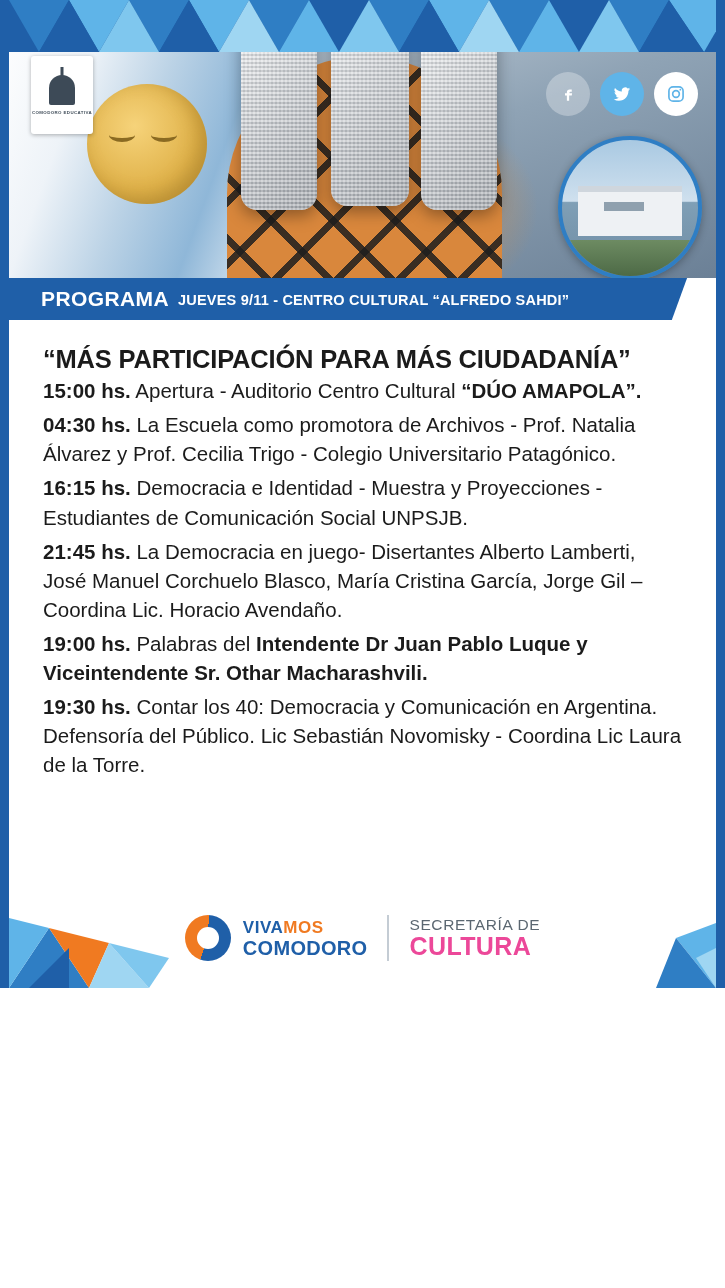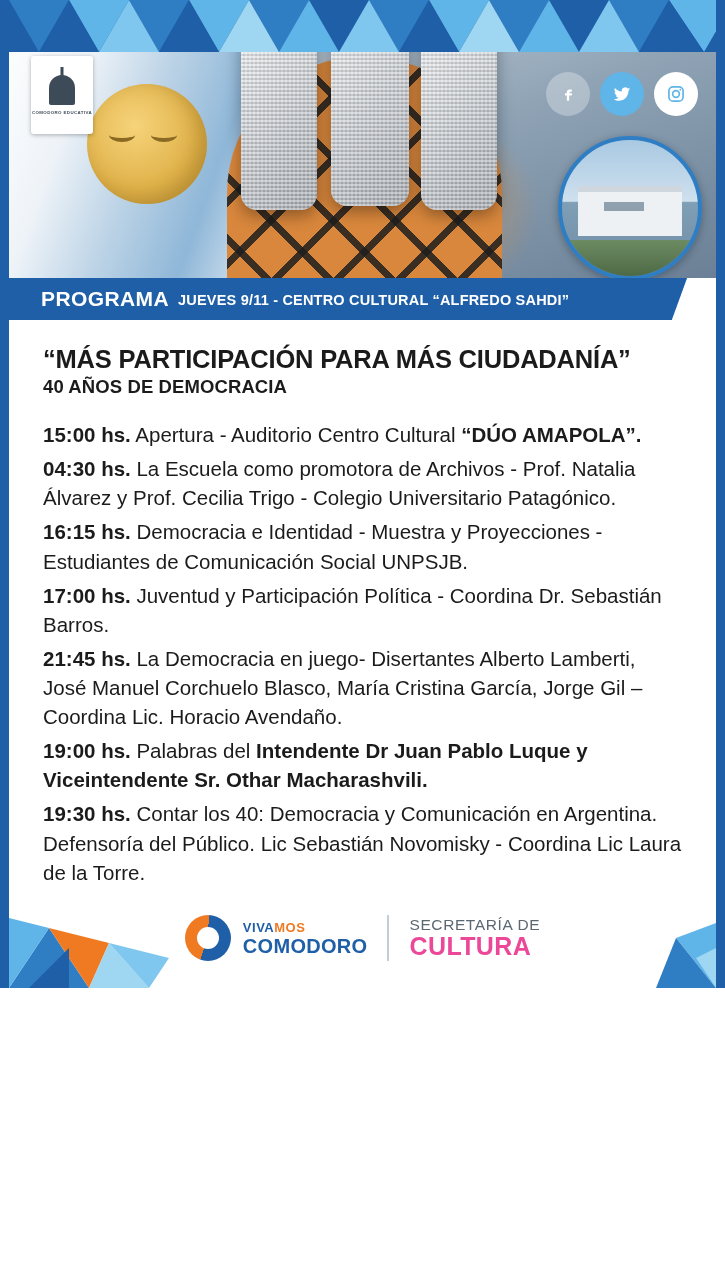--- a/index.html
+++ b/index.html
@@ -306,21 +306,21 @@
     content: "";
     position: absolute;
     left: 50%; top: 50%;
     transform: translate(-50%,-50%);
     width: 22px; height: 22px;
     border-radius: 50%;
     background: #ffffff;
   }
   .brand-text { line-height: 1; }
   .brand-line1 {
-    font-size: 13px;
+    font-size: 17px;
     font-weight: bold;
     color: #f07a21;
     letter-spacing: .5px;
   }
   .brand-line1 span { color: #1f5fa8; }
   .brand-line2 {
     font-size: 20px;
     font-weight: bold;
     color: #1f5fa8;
     letter-spacing: .3px;
@@ -421,26 +421,24 @@
     </div>
   </div>
 
   <div class="program-bar">
     <div class="program-title">PROGRAMA</div>
     <div class="program-sub">JUEVES 9/11 - CENTRO CULTURAL “ALFREDO SAHDI”</div>
   </div>
 
   <div class="content">
     <h1 class="headline">“MÁS PARTICIPACIÓN PARA MÁS CIUDADANÍA”</h1>
-    <h2 class="subheadline">40 AÑOS DE DEMOCRACIA</h2>
     <div class="schedule" id="schedule">
         <p class="item"><span class="time">15:00 hs.</span><span> Apertura - Auditorio Centro Cultural </span><span class="strong">“DÚO AMAPOLA”.</span></p>
         <p class="item"><span class="time">04:30 hs.</span><span> La Escuela como promotora de Archivos - Prof. Natalia Álvarez y Prof. Cecilia Trigo - Colegio Universitario Patagónico.</span></p>
         <p class="item"><span class="time">16:15 hs.</span><span> Democracia e Identidad - Muestra y Proyecciones - Estudiantes de Comunicación Social UNPSJB.</span></p>
-        <p class="item"><span class="time">17:00 hs.</span><span> Juventud y Participación Política - Coordina Dr. Sebastián Barros.</span></p>
         <p class="item"><span class="time">21:45 hs.</span><span> La Democracia en juego- Disertantes Alberto Lamberti, José Manuel Corchuelo Blasco, María Cristina García, Jorge Gil – Coordina Lic. Horacio Avendaño.</span></p>
         <p class="item"><span class="time">19:00 hs.</span><span> Palabras del </span><span class="strong">Intendente Dr Juan Pablo Luque y Viceintendente Sr. Othar Macharashvili.</span></p>
         <p class="item"><span class="time">19:30 hs.</span><span> Contar los 40: Democracia y Comunicación en Argentina. Defensoría del Público. Lic Sebastián Novomisky - Coordina Lic Laura de la Torre.</span></p>
       </div>
   </div>
 
   <div class="footer">
     <div class="footer-mosaic-left">
       <svg width="160" height="100" viewBox="0 0 160 100" xmlns="http://www.w3.org/2000/svg">
         <polygon points="0,100 40,40 80,100" fill="#2f7ec4"></polygon>

